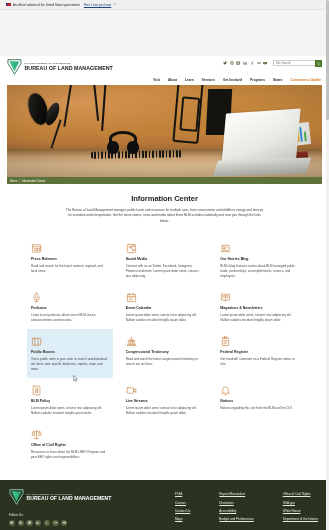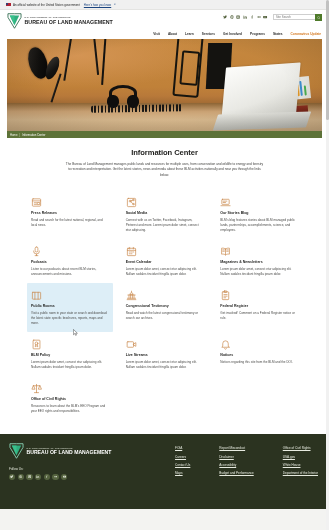--- a/index.html
+++ b/index.html
@@ -23,21 +23,21 @@
     background:linear-gradient(to bottom,#b22234 0 20%,#fff 20% 40%,#b22234 40% 60%,#fff 60% 80%,#b22234 80% 100%);
   }
   .flag-glyph::before {
     content:""; position:absolute; left:0; top:0; width:2.2px; height:2px; background:#3c3b6e;
   }
   .gov-banner-text { font-size:2.9px; color:#1b1b1b; letter-spacing:.01em; }
   .gov-banner-link { font-size:2.9px; color:#1a4480; text-decoration:underline; margin-left:2px; }
   .gov-banner-caret { font-size:2.6px; color:#1a4480; margin-left:1px; }
 
   
-  .site-wrap { background:#4d7c0f; }
+  .site-wrap { background:#4d7c0f;margin-top:46px; }
   .header {
     background:#fff; padding:2px 7px 0 7px; position:relative; height:29px;
   }
   .header-top { display:flex; align-items:flex-start; justify-content:space-between; }
   .brand { display:flex; align-items:center; gap:2.5px; padding-top:1px; }
   .brand-mark {
     width:15px; height:16px; position:relative; flex:none;
   }
   .brand-text { line-height:1.08; }
   .brand-dept { font-size:2.35px; color:#4a4a4a; letter-spacing:.055em; white-space:nowrap; font-weight:bold;}

